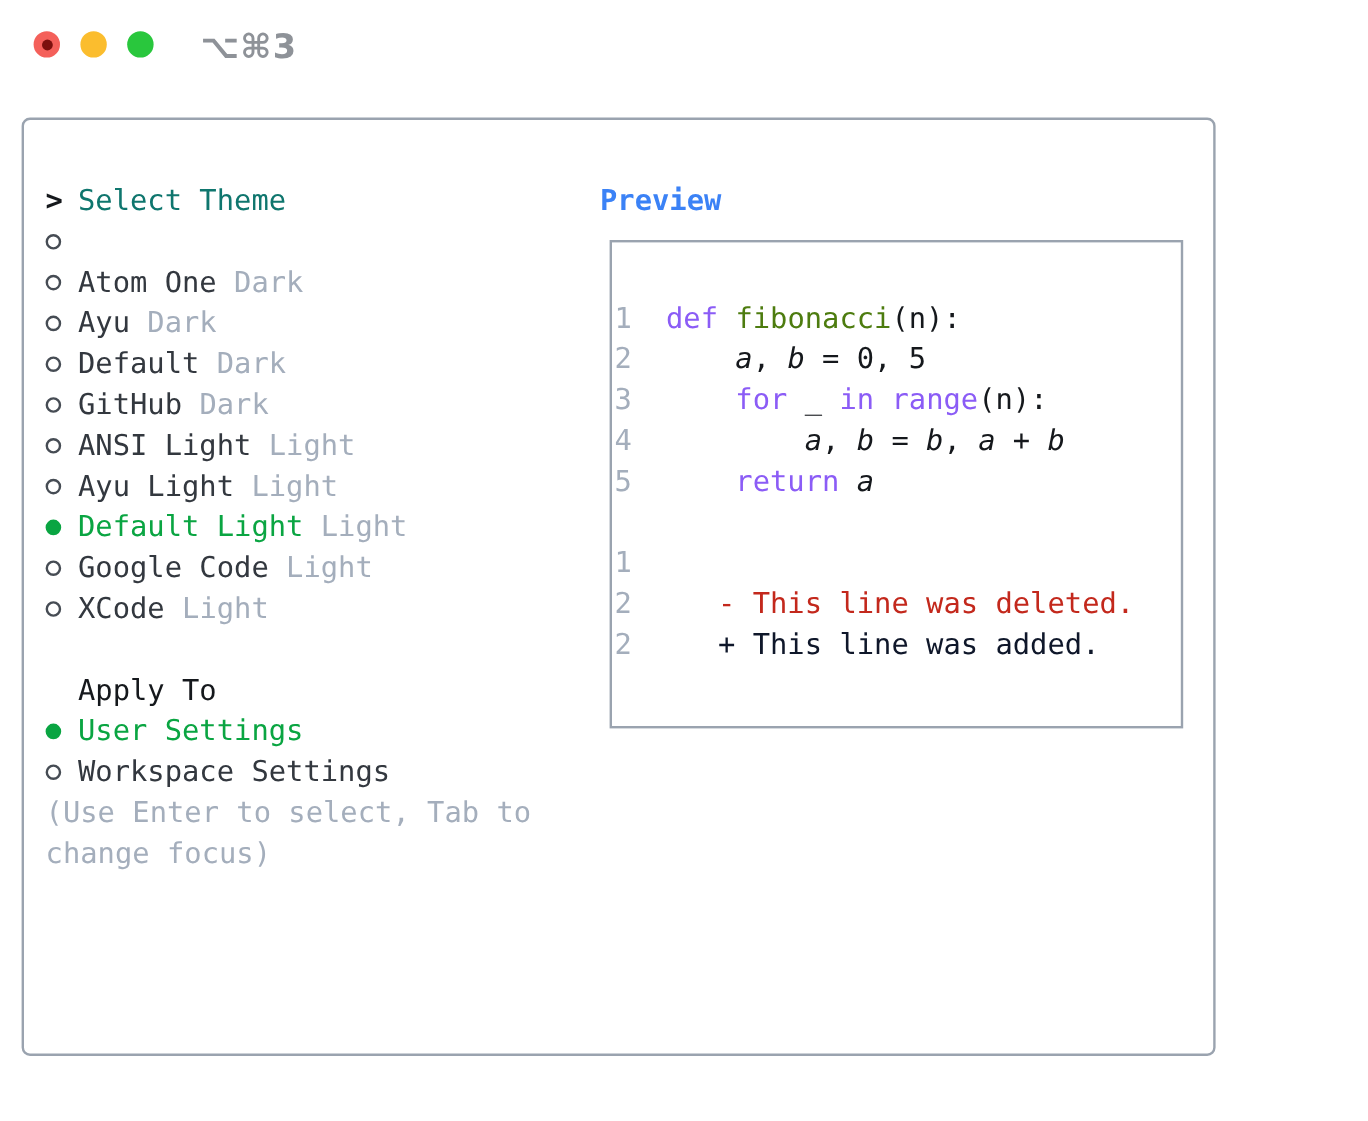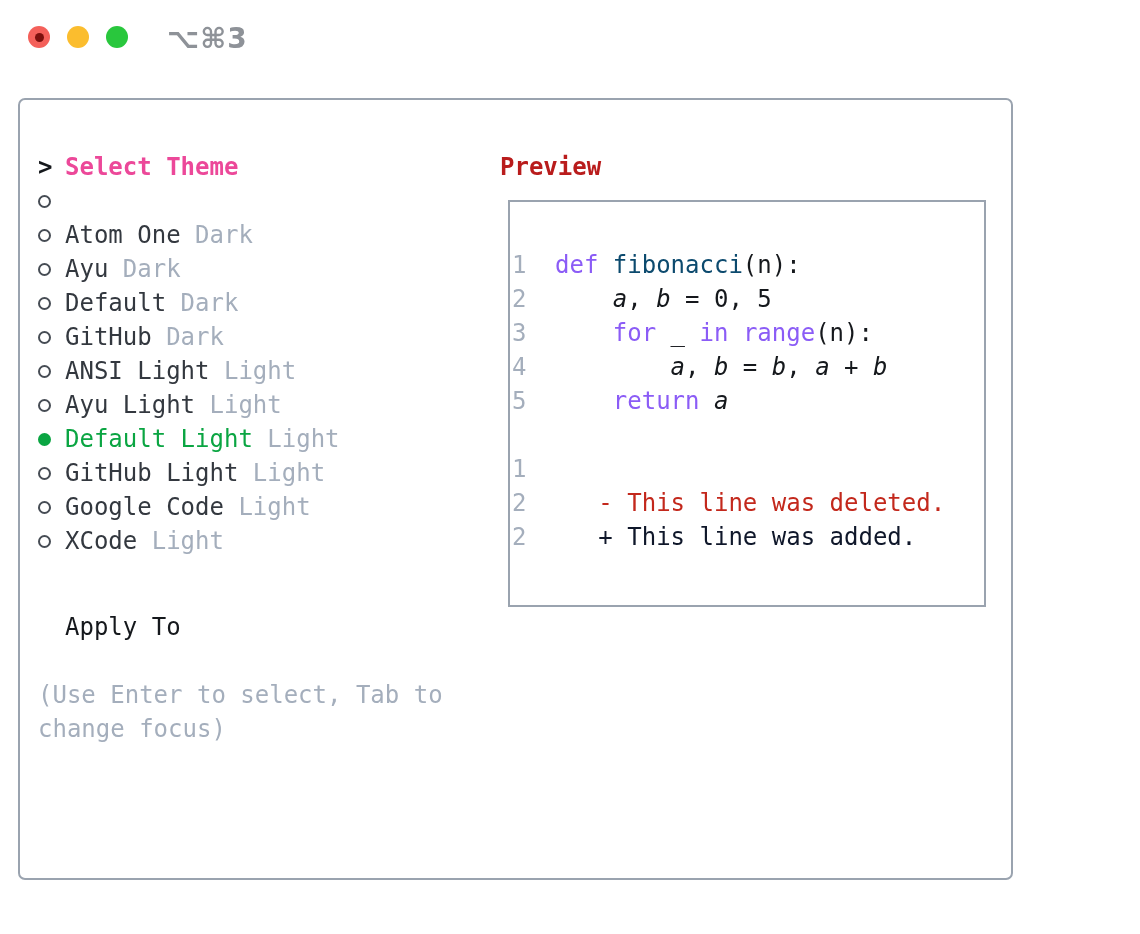--- a/index.html
+++ b/index.html
@@ -31,39 +31,39 @@
     border:2px solid #9aa3af; border-radius:7px; background:#ffffff;
   }
 
   
   .left { position:absolute; left:18px; top:50px; width:450px; font-size:24px; line-height:34px; }
   .row { display:flex; align-items:center; height:34px; white-space:pre; }
   .marker-col { width:27px; flex:0 0 27px; display:inline-flex; align-items:center; }
   .cursor-char { font-weight:bold; color:#15181c; }
   .bullet { width:13px; height:13px; border-radius:50%; border:2px solid #464c54; background:transparent; }
   .bullet.sel { background:#0aa542; border-color:#0aa542; }
-  .row.header span.hdr-text { font-weight:bold; color:#ec4899; }
+  .row.header span.hdr-text { font-weight:normal; color:#0f766e; }
   .opt-label { color:#33383f; }
   .opt-label .variant { color:#a4aebc; }
   .row.selected .opt-label { color:#0aa542; }
   .row.selected .opt-label .variant { color:#a4aebc; }
-  .subheader { margin-top:52px; padding-left:27px; height:34px; line-height:34px; color:#15181c; }
-  .hint { margin-top:34px; color:#a4aebc; white-space:normal; width:440px; }
+  .subheader { margin-top:34px; padding-left:27px; height:34px; line-height:34px; color:#15181c; }
+  .hint { color:#a4aebc; white-space:normal; width:440px; }
 
   
-  .preview-title { position:absolute; left:480px; top:50px; font-size:24px; line-height:34px; font-weight:bold; color:#b91c1c; }
+  .preview-title { position:absolute; left:480px; top:50px; font-size:24px; line-height:34px; font-weight:bold; color:#3b82f6; }
   .preview-box {
     position:absolute; left:488px; top:100px; width:478px; height:407px;
     border:2px solid #9aa3af; background:#ffffff;
     padding-top:46px; font-size:24px; line-height:34px;
   }
   .pline { display:flex; height:34px; white-space:pre; }
   .ln { flex:0 0 45px; width:45px; padding-left:2px; color:#a4aebc; }
   .tk-keyword  { color:#8b5cf6; }
-  .tk-function { color:#0c4a6e; }
+  .tk-function { color:#4d7c0f; }
   .tk-variable { font-style:italic; color:#15181c; }
   .tk-plain    { color:#15181c; }
   .tk-context  { color:#8f99a6; }
   .tk-deleted  { color:#c3281c; }
   .tk-added    { color:#0f172a; }
 </style>
 </head>
 <body>
 
 <div class="window">
@@ -89,27 +89,30 @@
 
       <div id="theme-items">
           <div class="row option"><span class="marker-col"><span class="bullet"></span></span></div>
           <div class="row option"><span class="marker-col"><span class="bullet"></span></span><span class="opt-label">Atom One <span class="variant">Dark</span></span></div>
           <div class="row option"><span class="marker-col"><span class="bullet"></span></span><span class="opt-label">Ayu <span class="variant">Dark</span></span></div>
           <div class="row option"><span class="marker-col"><span class="bullet"></span></span><span class="opt-label">Default <span class="variant">Dark</span></span></div>
           <div class="row option"><span class="marker-col"><span class="bullet"></span></span><span class="opt-label">GitHub <span class="variant">Dark</span></span></div>
           <div class="row option"><span class="marker-col"><span class="bullet"></span></span><span class="opt-label">ANSI Light <span class="variant">Light</span></span></div>
           <div class="row option"><span class="marker-col"><span class="bullet"></span></span><span class="opt-label">Ayu Light <span class="variant">Light</span></span></div>
           <div class="row option selected"><span class="marker-col"><span class="bullet sel"></span></span><span class="opt-label">Default Light <span class="variant">Light</span></span></div>
-          <div class="row option"><span class="marker-col"><span class="bullet"></span></span><span class="opt-label">GitHub Light <span class="variant">Light</span></span></div>
           <div class="row option"><span class="marker-col"><span class="bullet"></span></span><span class="opt-label">Google Code <span class="variant">Light</span></span></div>
           <div class="row option"><span class="marker-col"><span class="bullet"></span></span><span class="opt-label">XCode <span class="variant">Light</span></span></div>
         </div>
 
       <div class="subheader">Apply To</div>
 
+      <div id="apply-options">
+          <div class="row option selected"><span class="marker-col"><span class="bullet sel"></span></span><span class="opt-label">User Settings</span></div>
+          <div class="row option"><span class="marker-col"><span class="bullet"></span></span><span class="opt-label">Workspace Settings</span></div>
+        </div>
 
       <div class="hint">(Use Enter to select, Tab to change focus)</div>
     </div>
 
     <div class="preview-title">Preview</div>
     <div class="preview-box" id="preview-lines">
         <div class="pline"><span class="ln">1</span><span class="tk-keyword">def</span><span class="tk-plain"> </span><span class="tk-function">fibonacci</span><span class="tk-plain">(n):</span></div>
         <div class="pline"><span class="ln">2</span><span class="tk-plain">    </span><span class="tk-variable">a</span><span class="tk-plain">, </span><span class="tk-variable">b</span><span class="tk-plain"> = 0, 5</span></div>
         <div class="pline"><span class="ln">3</span><span class="tk-plain">    </span><span class="tk-keyword">for</span><span class="tk-plain"> _ </span><span class="tk-keyword">in</span><span class="tk-plain"> </span><span class="tk-keyword">range</span><span class="tk-plain">(n):</span></div>
         <div class="pline"><span class="ln">4</span><span class="tk-plain">        </span><span class="tk-variable">a</span><span class="tk-plain">, </span><span class="tk-variable">b</span><span class="tk-plain"> = </span><span class="tk-variable">b</span><span class="tk-plain">, </span><span class="tk-variable">a</span><span class="tk-plain"> + </span><span class="tk-variable">b</span></div>

